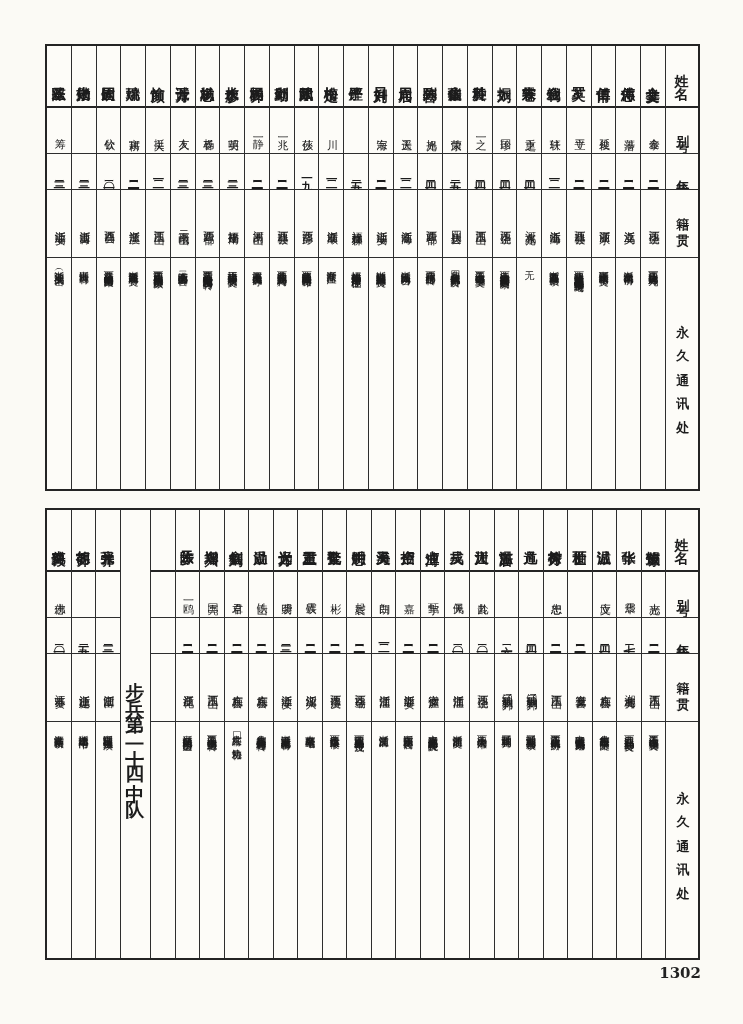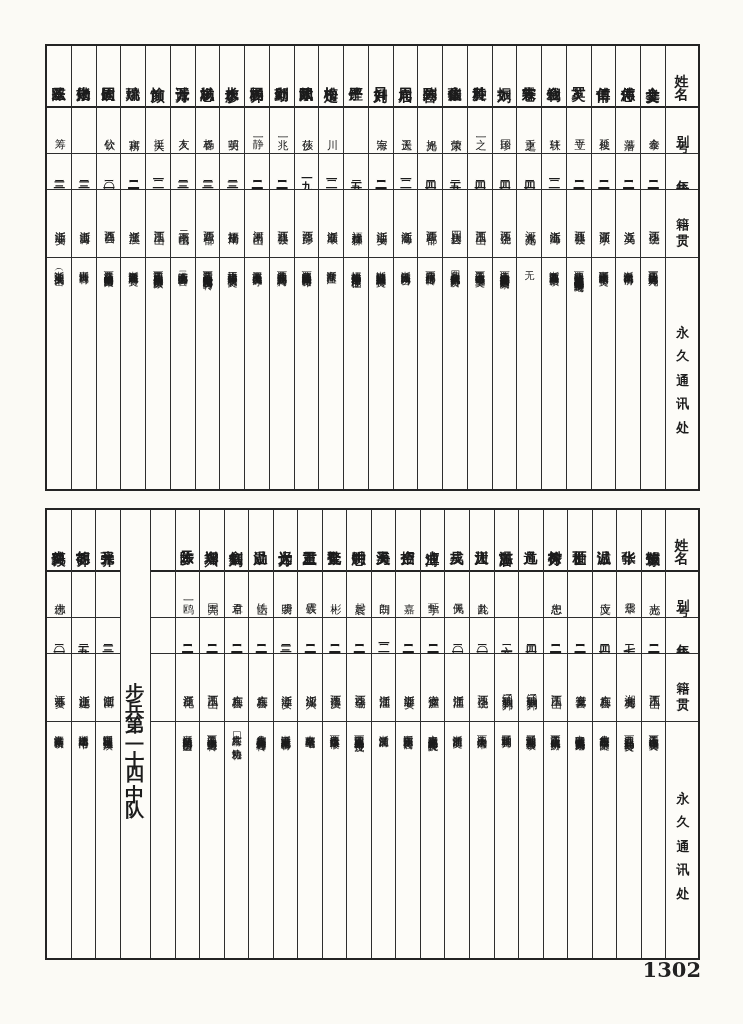--- a/index.html
+++ b/index.html
@@ -64,21 +64,21 @@
 
   .unit-col .unit-cell { flex:1 1 0; display:grid; place-items:center; }
   .unit-col .unit-cell > span {
     writing-mode:vertical-rl; text-orientation:upright;
     font-size:19px; font-weight:700; letter-spacing:17px; line-height:1;
   }
 
   .page-number {
     position:absolute; right:42px; bottom:42px;
     font-family:"DejaVu Serif", serif;
-    font-size:21px; font-weight:600; color:#222;
+    font-size:15px; font-weight:600; color:#222;
   }
 </style>
 </head>
 <body>
 
 <div class="grid-table" id="table-top">
   <div class="col header-col">
     <div class="cell row-name">
         <span>姓名</span>
       </div>

